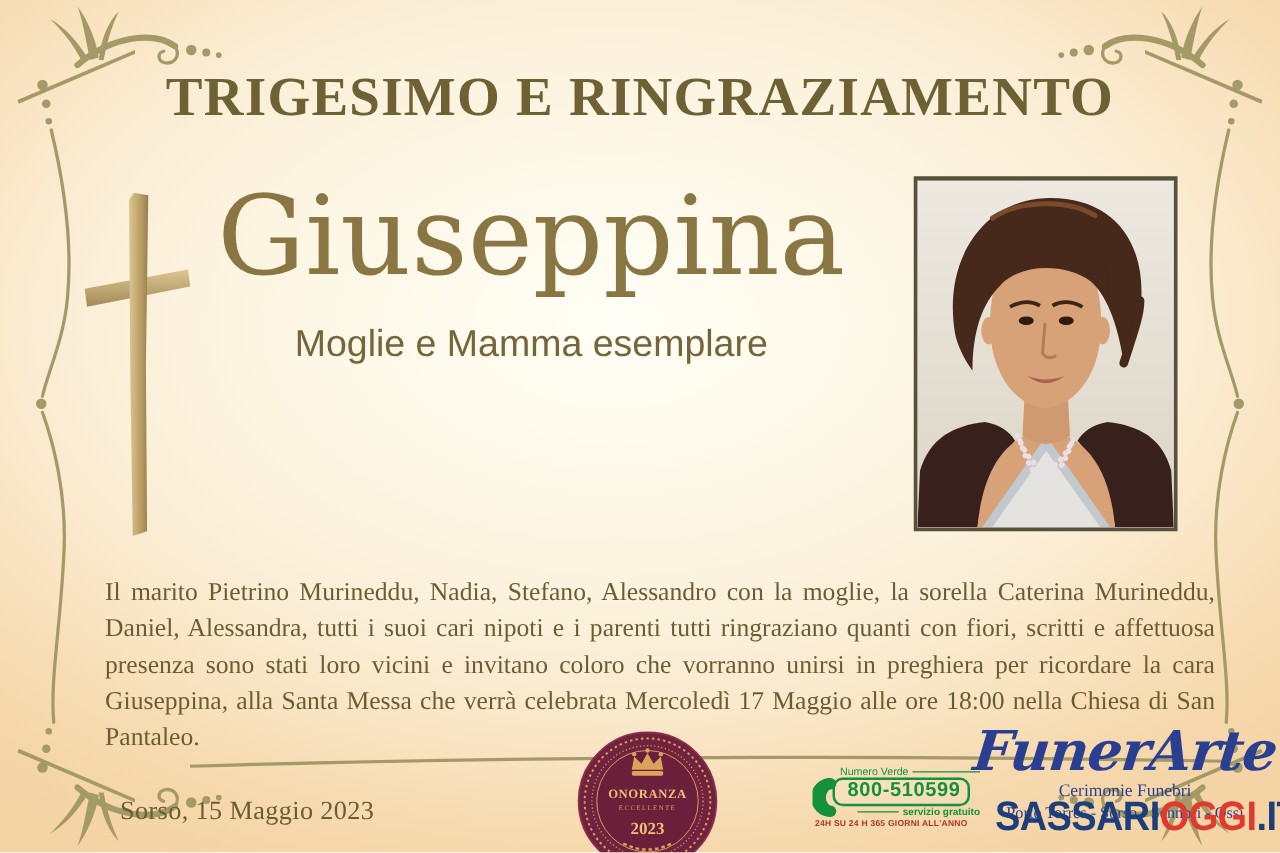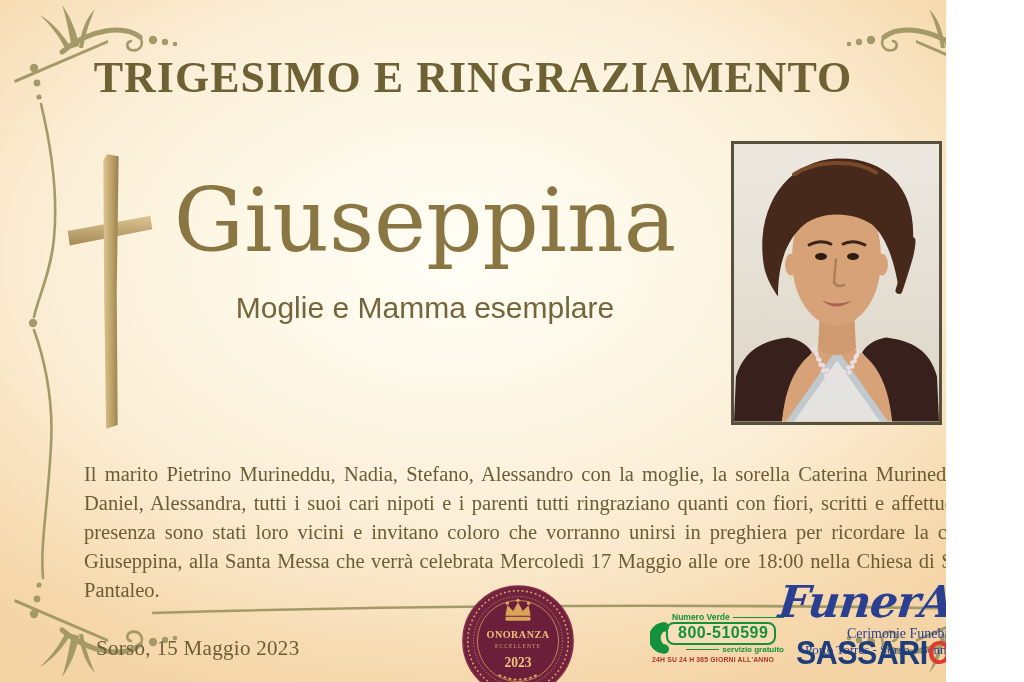--- a/index.html
+++ b/index.html
@@ -1,35 +1,35 @@
 <!DOCTYPE html>
 <html><head>
 <meta charset="utf-8">
 <style>
   html,body{margin:0;padding:0;}
   .page{
     position:relative;
-    width:946px;height:682px;
+    width:1024px;height:682px;
     overflow:hidden;
     font-family:"Liberation Serif", serif;
     background:
       radial-gradient(ellipse 78% 72% at 48% 38%,
         #fffef6 0%, #fdf6e4 34%, #fbeed6 55%, #f9e4c2 70%, #f6d9ae 84%, #f4d3a4 100%);
   }
   .ornaments{position:absolute;left:0;top:0;z-index:1;}
   .title{
     position:absolute;left:0;top:52px;width:100%;
     text-align:center;
     font-size:44px;font-weight:bold;letter-spacing:1px;
     color:#6e6134;z-index:3;
   }
   .cross{position:absolute;left:62px;top:145px;z-index:3;}
   .name-block{
     position:absolute;left:130px;top:133px;width:590px;
-    text-align:center;color:#8a7642;z-index:3;margin-top:32px;
+    text-align:center;color:#8a7642;z-index:3;
   }
   .name-line{
     font-family:"DejaVu Serif", serif;
     font-size:88px;line-height:112px;white-space:nowrap;
   }
   .epithet{
     margin-top:14px;font-size:30px;color:#75653a;
     font-family:Liberation Sans, sans-serif;
   }
   .photo{
@@ -45,21 +45,21 @@
   .dateline{
     position:absolute;left:96px;top:636px;
     font-size:21px;color:#6b5d33;letter-spacing:.3px;z-index:3;
   }
   .badge{position:absolute;left:460px;top:583px;z-index:4;}
   .phone{
     position:absolute;left:652px;top:612px;width:132px;z-index:4;
     font-family:"Liberation Sans", sans-serif;color:#13913d;
   }
   .phone-top{display:flex;align-items:center;margin-left:20px;}
-  .phone-top .lbl{font-size:8.5px;font-weight:bold;white-space:nowrap;}
+  .phone-top .lbl{font-size:8.5px;font-weight:normal;white-space:nowrap;}
   .rule{flex:1;border-top:1.5px solid #13913d;margin-left:3px;}
   .rule-l{flex:1;border-top:1.5px solid #13913d;margin-right:3px;}
   .phone-row{position:relative;display:flex;align-items:center;}
   .handset{position:absolute;left:-2px;top:-4px;}
   .number-box{
     margin-left:14px;border:2.5px solid #13913d;border-radius:8px;
     padding:0 6px 1px 10px;font-size:16px;font-weight:bold;letter-spacing:.5px;
     background:rgba(255,255,255,.12);white-space:nowrap;
   }
   .phone-bot{display:flex;align-items:center;margin-left:34px;text-align:center;}

